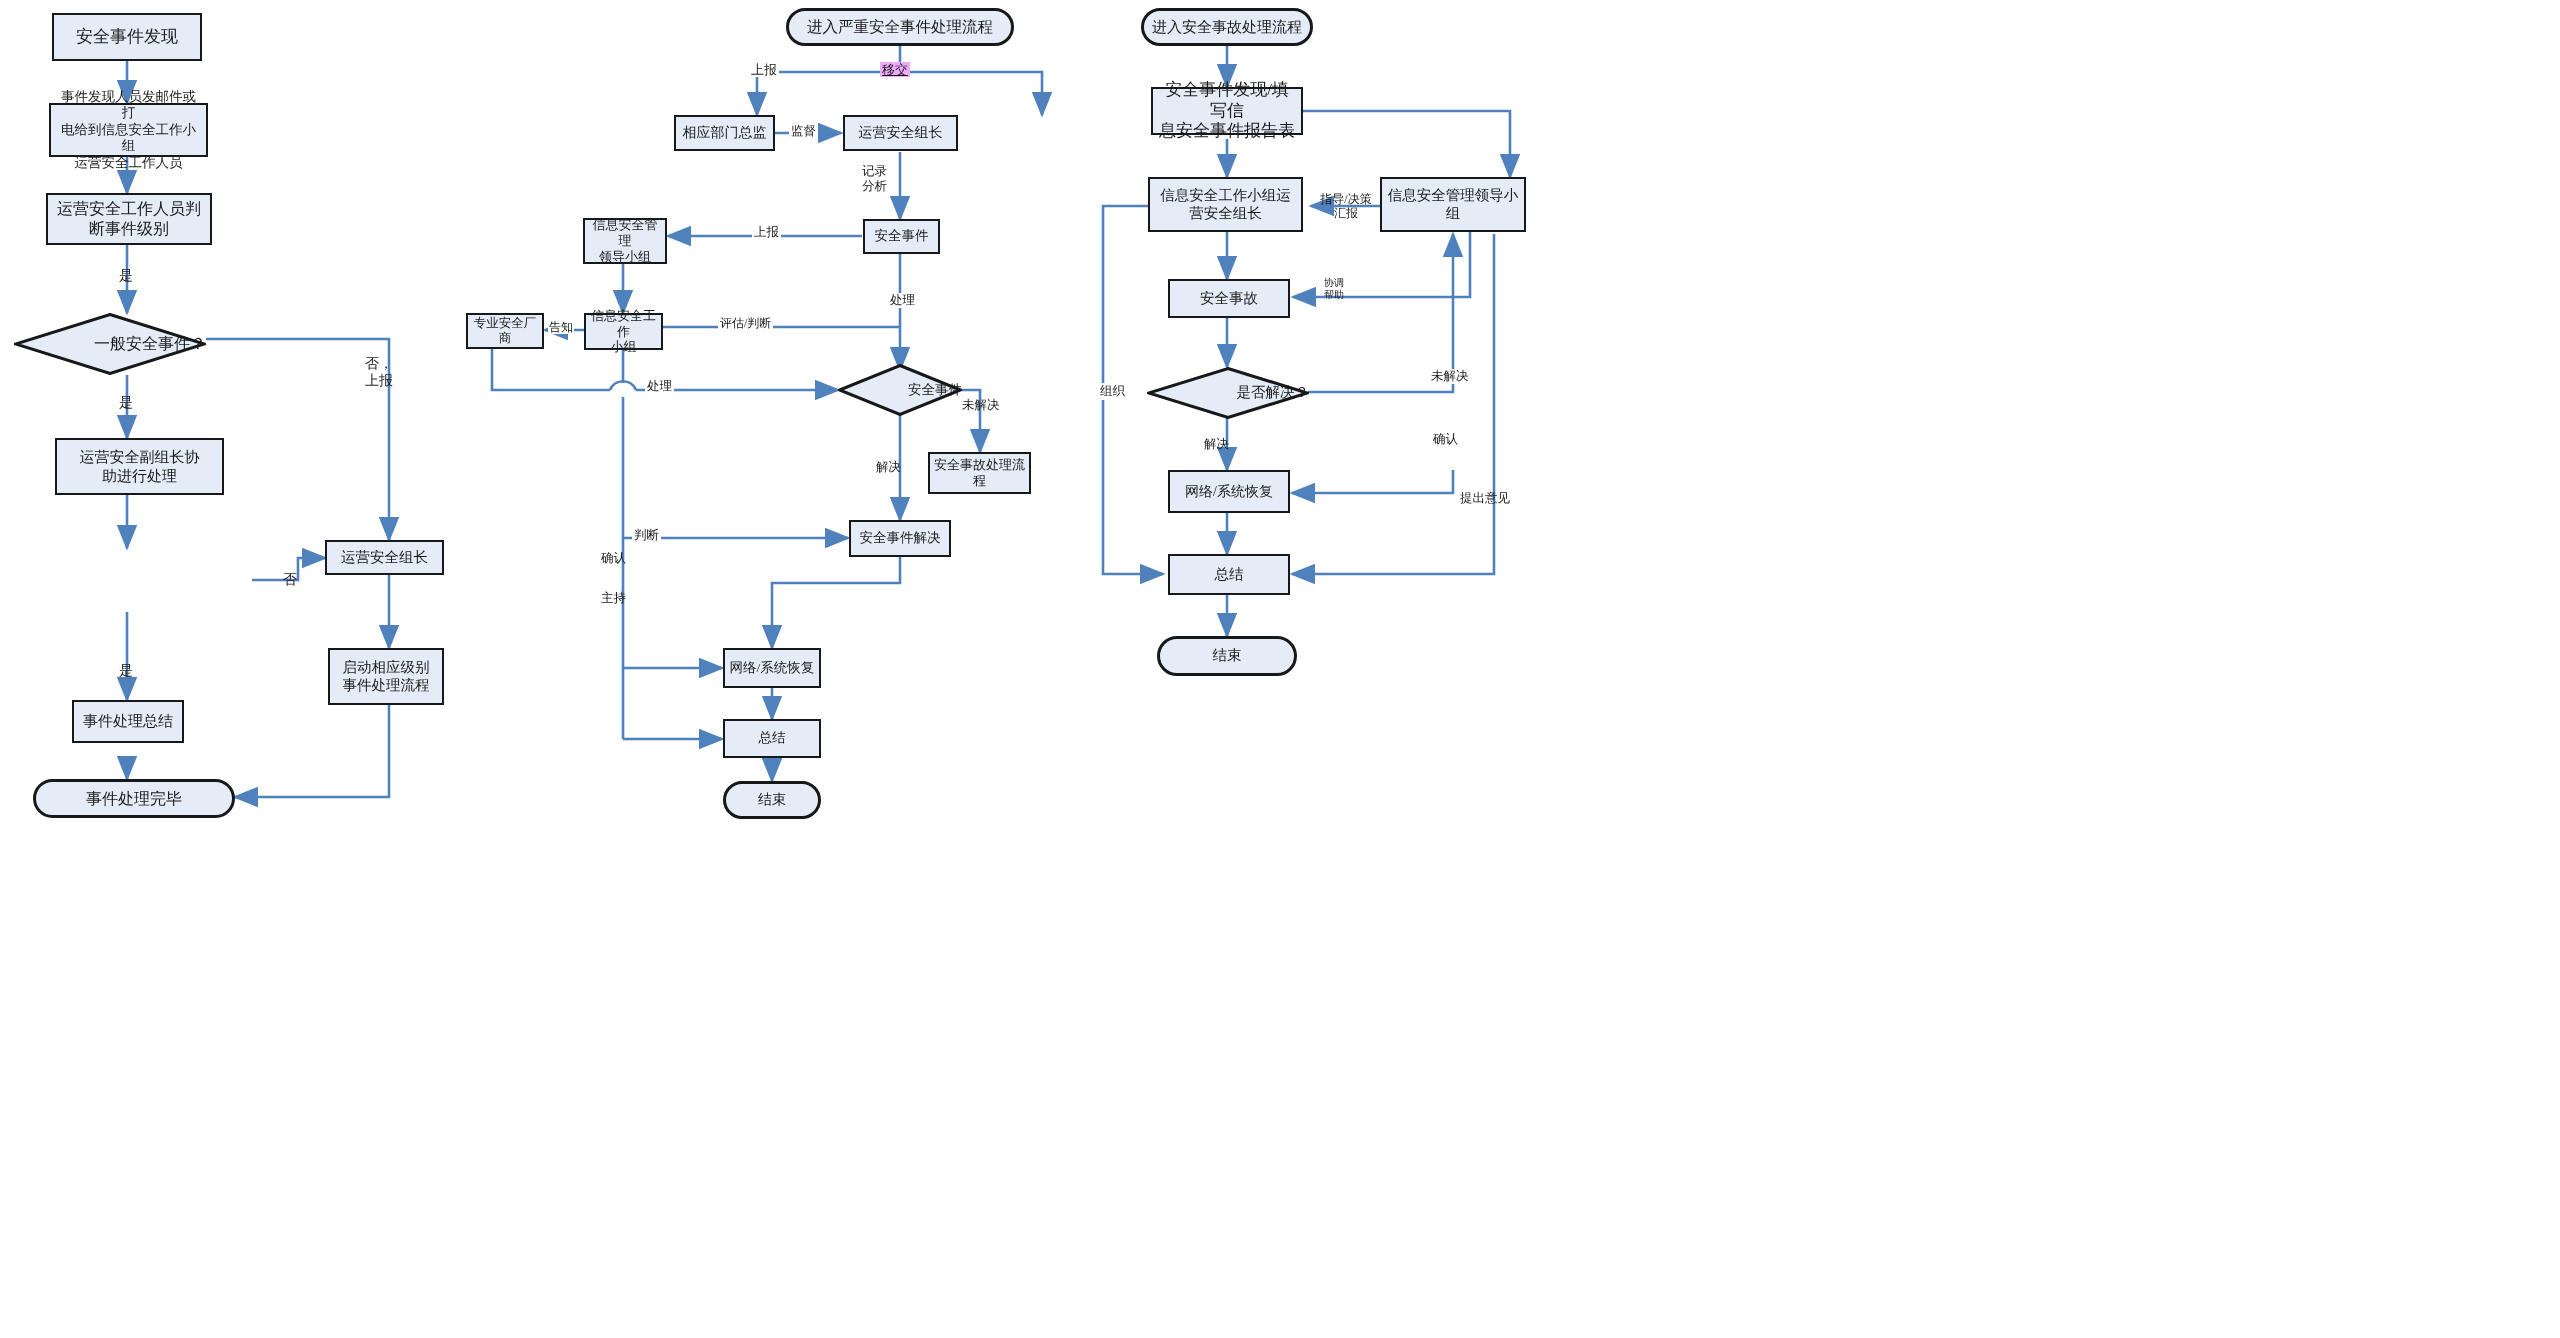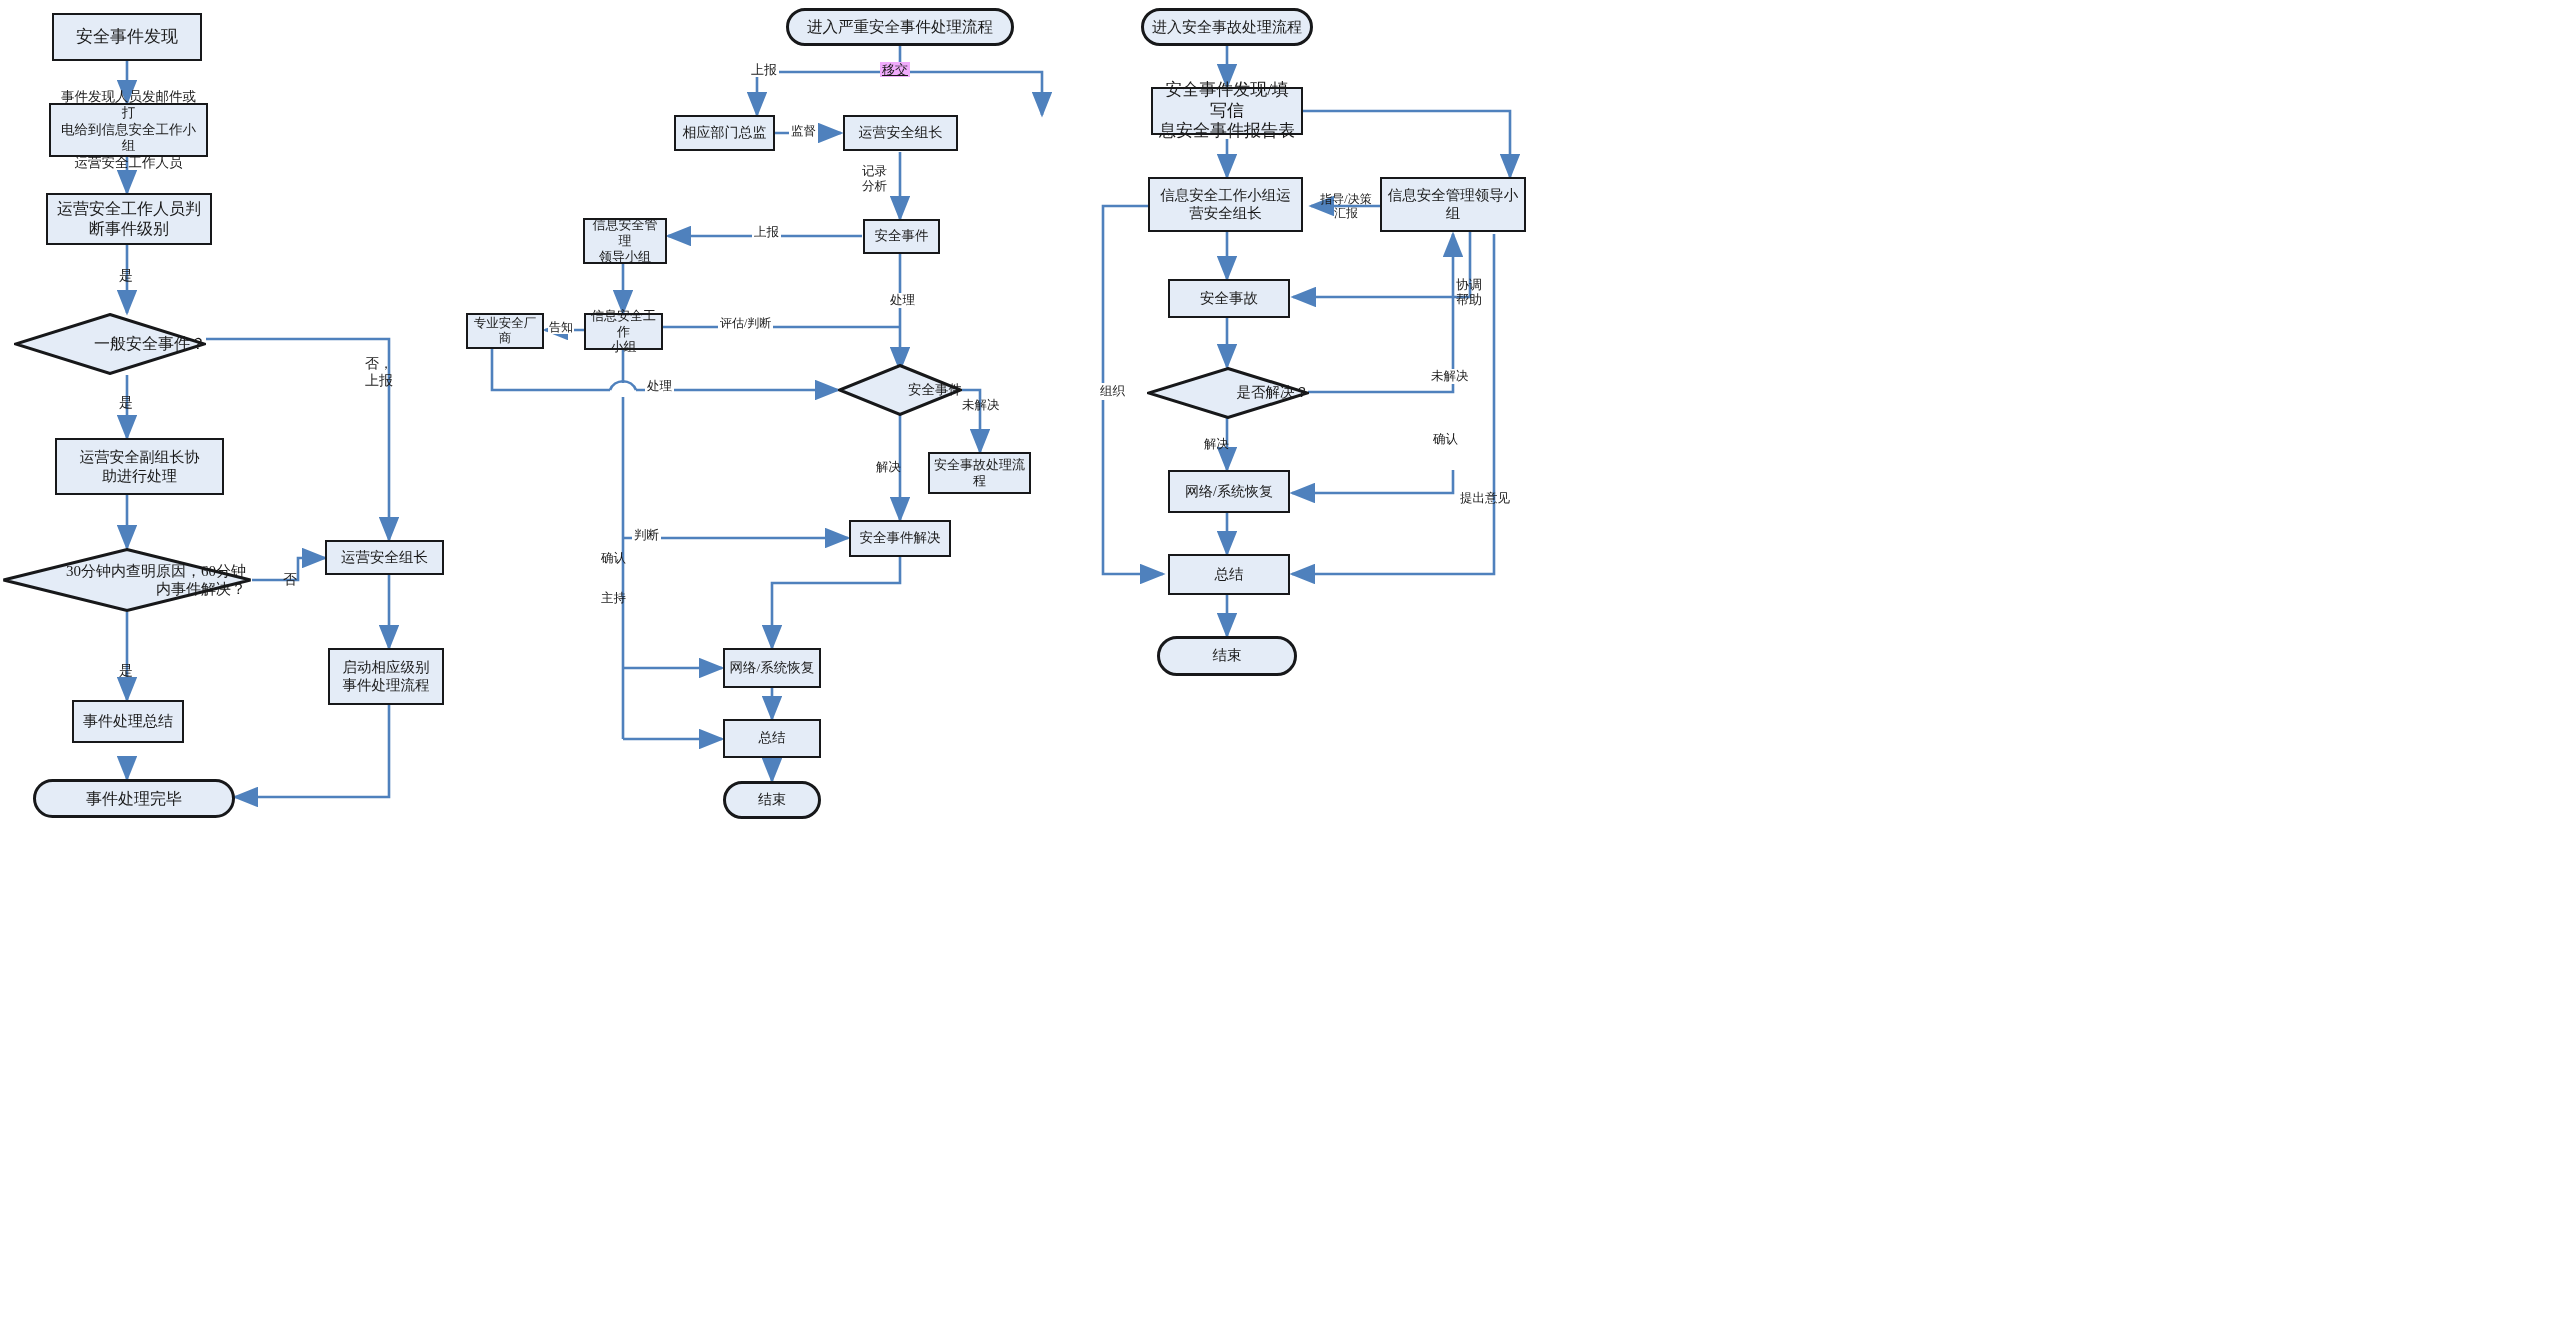--- a/index.html
+++ b/index.html
@@ -195,27 +195,20 @@
       <polygon points="96,1.5 190.5,31 96,60.5 1.5,31" fill="#e4ecf7" stroke="#17181a" stroke-width="3" vector-effect="non-scaling-stroke"></polygon>
     </svg>
     <span class="dlabel">一般安全事件？</span>
   </div>
 
   <div class="node" style="left:55px; top:438px; width:169px; height:57px; font-size:15px; white-space:pre-line;">
     <span>运营安全副组长协
 助进行处理</span>
   </div>
 
-  <div class="node diamond" style="left:2px; top:548px; width:250px; height:64px; font-size:15px;">
-    <svg class="dshape" viewBox="0 0 250 64" preserveAspectRatio="none">
-      <polygon points="125,1.5 248.5,32 125,62.5 1.5,32" fill="#e4ecf7" stroke="#17181a" stroke-width="3" vector-effect="non-scaling-stroke"></polygon>
-    </svg>
-    <span class="dlabel" style="white-space:pre-line; padding:0 6px;">30分钟内查明原因，60分钟
-内事件解决？</span>
-  </div>
 
   <div class="node" style="left:72px; top:700px; width:112px; height:43px; font-size:15px;">
     <span>事件处理总结</span>
   </div>
 
   <div class="node terminator" style="left:33px; top:779px; width:202px; height:39px; font-size:16px;">
     <span>事件处理完毕</span>
   </div>
 
   <div class="node" style="left:325px; top:540px; width:119px; height:35px; font-size:14.5px;">
@@ -344,21 +337,21 @@
   <div class="node" style="left:1168px; top:554px; width:122px; height:41px; font-size:14.5px;">
     <span>总结</span>
   </div>
 
   <div class="node terminator" style="left:1157px; top:636px; width:140px; height:40px; font-size:14.5px;">
     <span>结束</span>
   </div>
 
   <div class="edge-label" style="left:1311px; top:192px; font-size:12px; width:70px;">指导/决策
 汇报</div>
-  <div class="edge-label" style="left:1456px; top:277px; font-size:13px;">协调
+  <div class="edge-label" style="left:1324px; top:277px; font-size:10px;">协调
 帮助</div>
   <div class="edge-label" style="left:1081px; top:383px; font-size:12.5px; background:#fff; padding:1px 0;margin-left:19px;">组织</div>
   <div class="edge-label" style="left:1429px; top:369px; font-size:12.5px; background:#fff; padding:0 2px;">未解决</div>
   <div class="edge-label" style="left:1204px; top:437px; font-size:12.5px;">解决</div>
   <div class="edge-label" style="left:1431px; top:432px; font-size:12.5px; background:#fff; padding:0 2px;">确认</div>
   <div class="edge-label" style="left:1460px; top:491px; font-size:12.5px;">提出意见</div>
 
 </div>
 
 </body></html>

